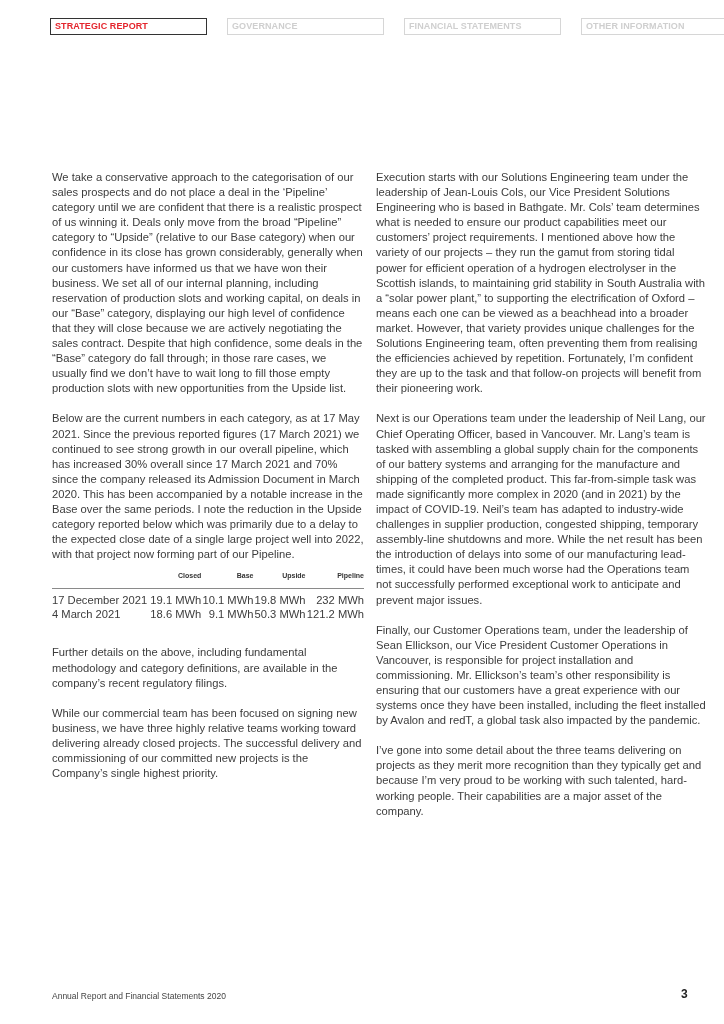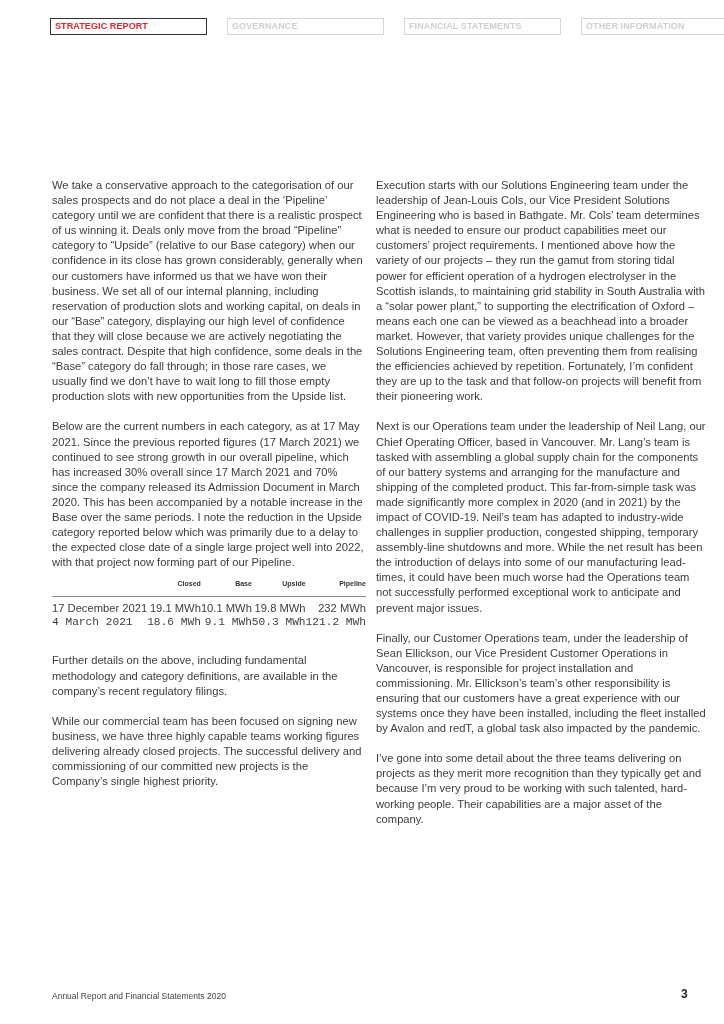--- a/index.html
+++ b/index.html
@@ -10,35 +10,35 @@
   .nav { position: absolute; top: 18px; left: 50px; display: flex; gap: 20px; align-items: center; }
   .nav-tab {
     box-sizing: border-box; height: 17px; width: 157px;
     border: 1px solid #d6d6d6; padding: 0 0 0 4px;
     font-size: 9px; font-weight: bold; letter-spacing: 0.1px;
     color: #cfcfcf; line-height: 15px; text-transform: uppercase; white-space: nowrap;
   }
   .nav-tab.active { border: 1.5px solid #333333; color: #e4252d; line-height: 14px; }
   .nav-tab.last { width: 150px; }
 
-  .col { position: absolute; top: 170px; font-size: 11.2px; line-height: 15.1px; color: #3c3c3c; margin-top: 8px; }
+  .col { position: absolute; top: 170px; font-size: 11.2px; line-height: 15.1px; color: #3c3c3c; }
   .col-left { left: 52px; width: 312px; }
   .col-right { left: 376px; width: 330px; }
   .col p { margin: 0 0 15px 0; }
   .heading { color: #e4252d; font-weight: bold; margin: 0; }
 
   table.pipeline { width: 312px; border-collapse: collapse; margin: 6px 0 15px 0; font-size: 11.2px; }
   table.pipeline th {
     font-size: 7px; font-weight: bold; color: #333; text-align: right; padding: 0 0 5px 0;
   }
   table.pipeline th:first-child { text-align: left; }
   table.pipeline td { text-align: right; padding: 0; line-height: 14px; white-space: nowrap; }
   table.pipeline td:first-child { text-align: left; }
   table.pipeline tr.first-data td { border-top: 1.5px solid #8a8a8a; padding-top: 4px; }
-  table.pipeline tr.last-data td { padding-bottom: 4px; font-family: Liberation Mono, monospace; }
+  table.pipeline tr.last-data td { padding-bottom: 4px; }
   table.pipeline tr.change td { border-top: 1.5px solid #8a8a8a; padding-top: 4px; }
 
   .footer-title { position: absolute; left: 52px; top: 991px; font-size: 8.5px; color: #444; }
   .page-number { position: absolute; left: 681px; top: 987px; font-size: 12px; font-weight: bold; color: #222; }
 </style>
 </head>
 <body>
 
 <nav class="nav">
   <div class="nav-tab active">STRATEGIC REPORT</div>
@@ -73,21 +73,21 @@
         <td>4 March 2021</td>
         <td>18.6 MWh</td>
         <td>9.1 MWh</td>
         <td>50.3 MWh</td>
         <td>121.2 MWh</td>
       </tr>
     </tbody>
   </table>
 
   <p style="margin-top:20px">Further details on the above, including fundamental methodology and category definitions, are available in the company’s recent regulatory filings.</p>
-  <p>While our commercial team has been focused on signing new business, we have three highly capable teams working figures delivering already closed projects. The successful delivery and commissioning of our committed new projects is the Company’s single highest priority.</p>
+  <p>While our commercial team has been focused on signing new business, we have three highly relative teams working toward delivering already closed projects. The successful delivery and commissioning of our committed new projects is the Company’s single highest priority.</p>
 </section>
 
 <section class="col col-right">
   <p>Execution starts with our Solutions Engineering team under the leadership of Jean-Louis Cols, our Vice President Solutions Engineering who is based in Bathgate. Mr. Cols’ team determines what is needed to ensure our product capabilities meet our customers’ project requirements. I mentioned above how the variety of our projects – they run the gamut from storing tidal power for efficient operation of a hydrogen electrolyser in the Scottish islands, to maintaining grid stability in South Australia with a “solar power plant,” to supporting the electrification of Oxford – means each one can be viewed as a beachhead into a broader market. However, that variety provides unique challenges for the Solutions Engineering team, often preventing them from realising the efficiencies achieved by repetition. Fortunately, I’m confident they are up to the task and that follow-on projects will benefit from their pioneering work.</p>
   <p>Next is our Operations team under the leadership of Neil Lang, our Chief Operating Officer, based in Vancouver. Mr. Lang’s team is tasked with assembling a global supply chain for the components of our battery systems and arranging for the manufacture and shipping of the completed product. This far-from-simple task was made significantly more complex in 2020 (and in 2021) by the impact of COVID-19. Neil’s team has adapted to industry-wide challenges in supplier production, congested shipping, temporary assembly-line shutdowns and more. While the net result has been the introduction of delays into some of our manufacturing lead-times, it could have been much worse had the Operations team not successfully performed exceptional work to anticipate and prevent major issues.</p>
   <p>Finally, our Customer Operations team, under the leadership of Sean Ellickson, our Vice President Customer Operations in Vancouver, is responsible for project installation and commissioning. Mr. Ellickson’s team’s other responsibility is ensuring that our customers have a great experience with our systems once they have been installed, including the fleet installed by Avalon and redT, a global task also impacted by the pandemic.</p>
   <p>I’ve gone into some detail about the three teams delivering on projects as they merit more recognition than they typically get and because I’m very proud to be working with such talented, hard-working people. Their capabilities are a major asset of the company.</p>
 </section>
 
 <div class="footer-title">Annual Report and Financial Statements 2020</div>

